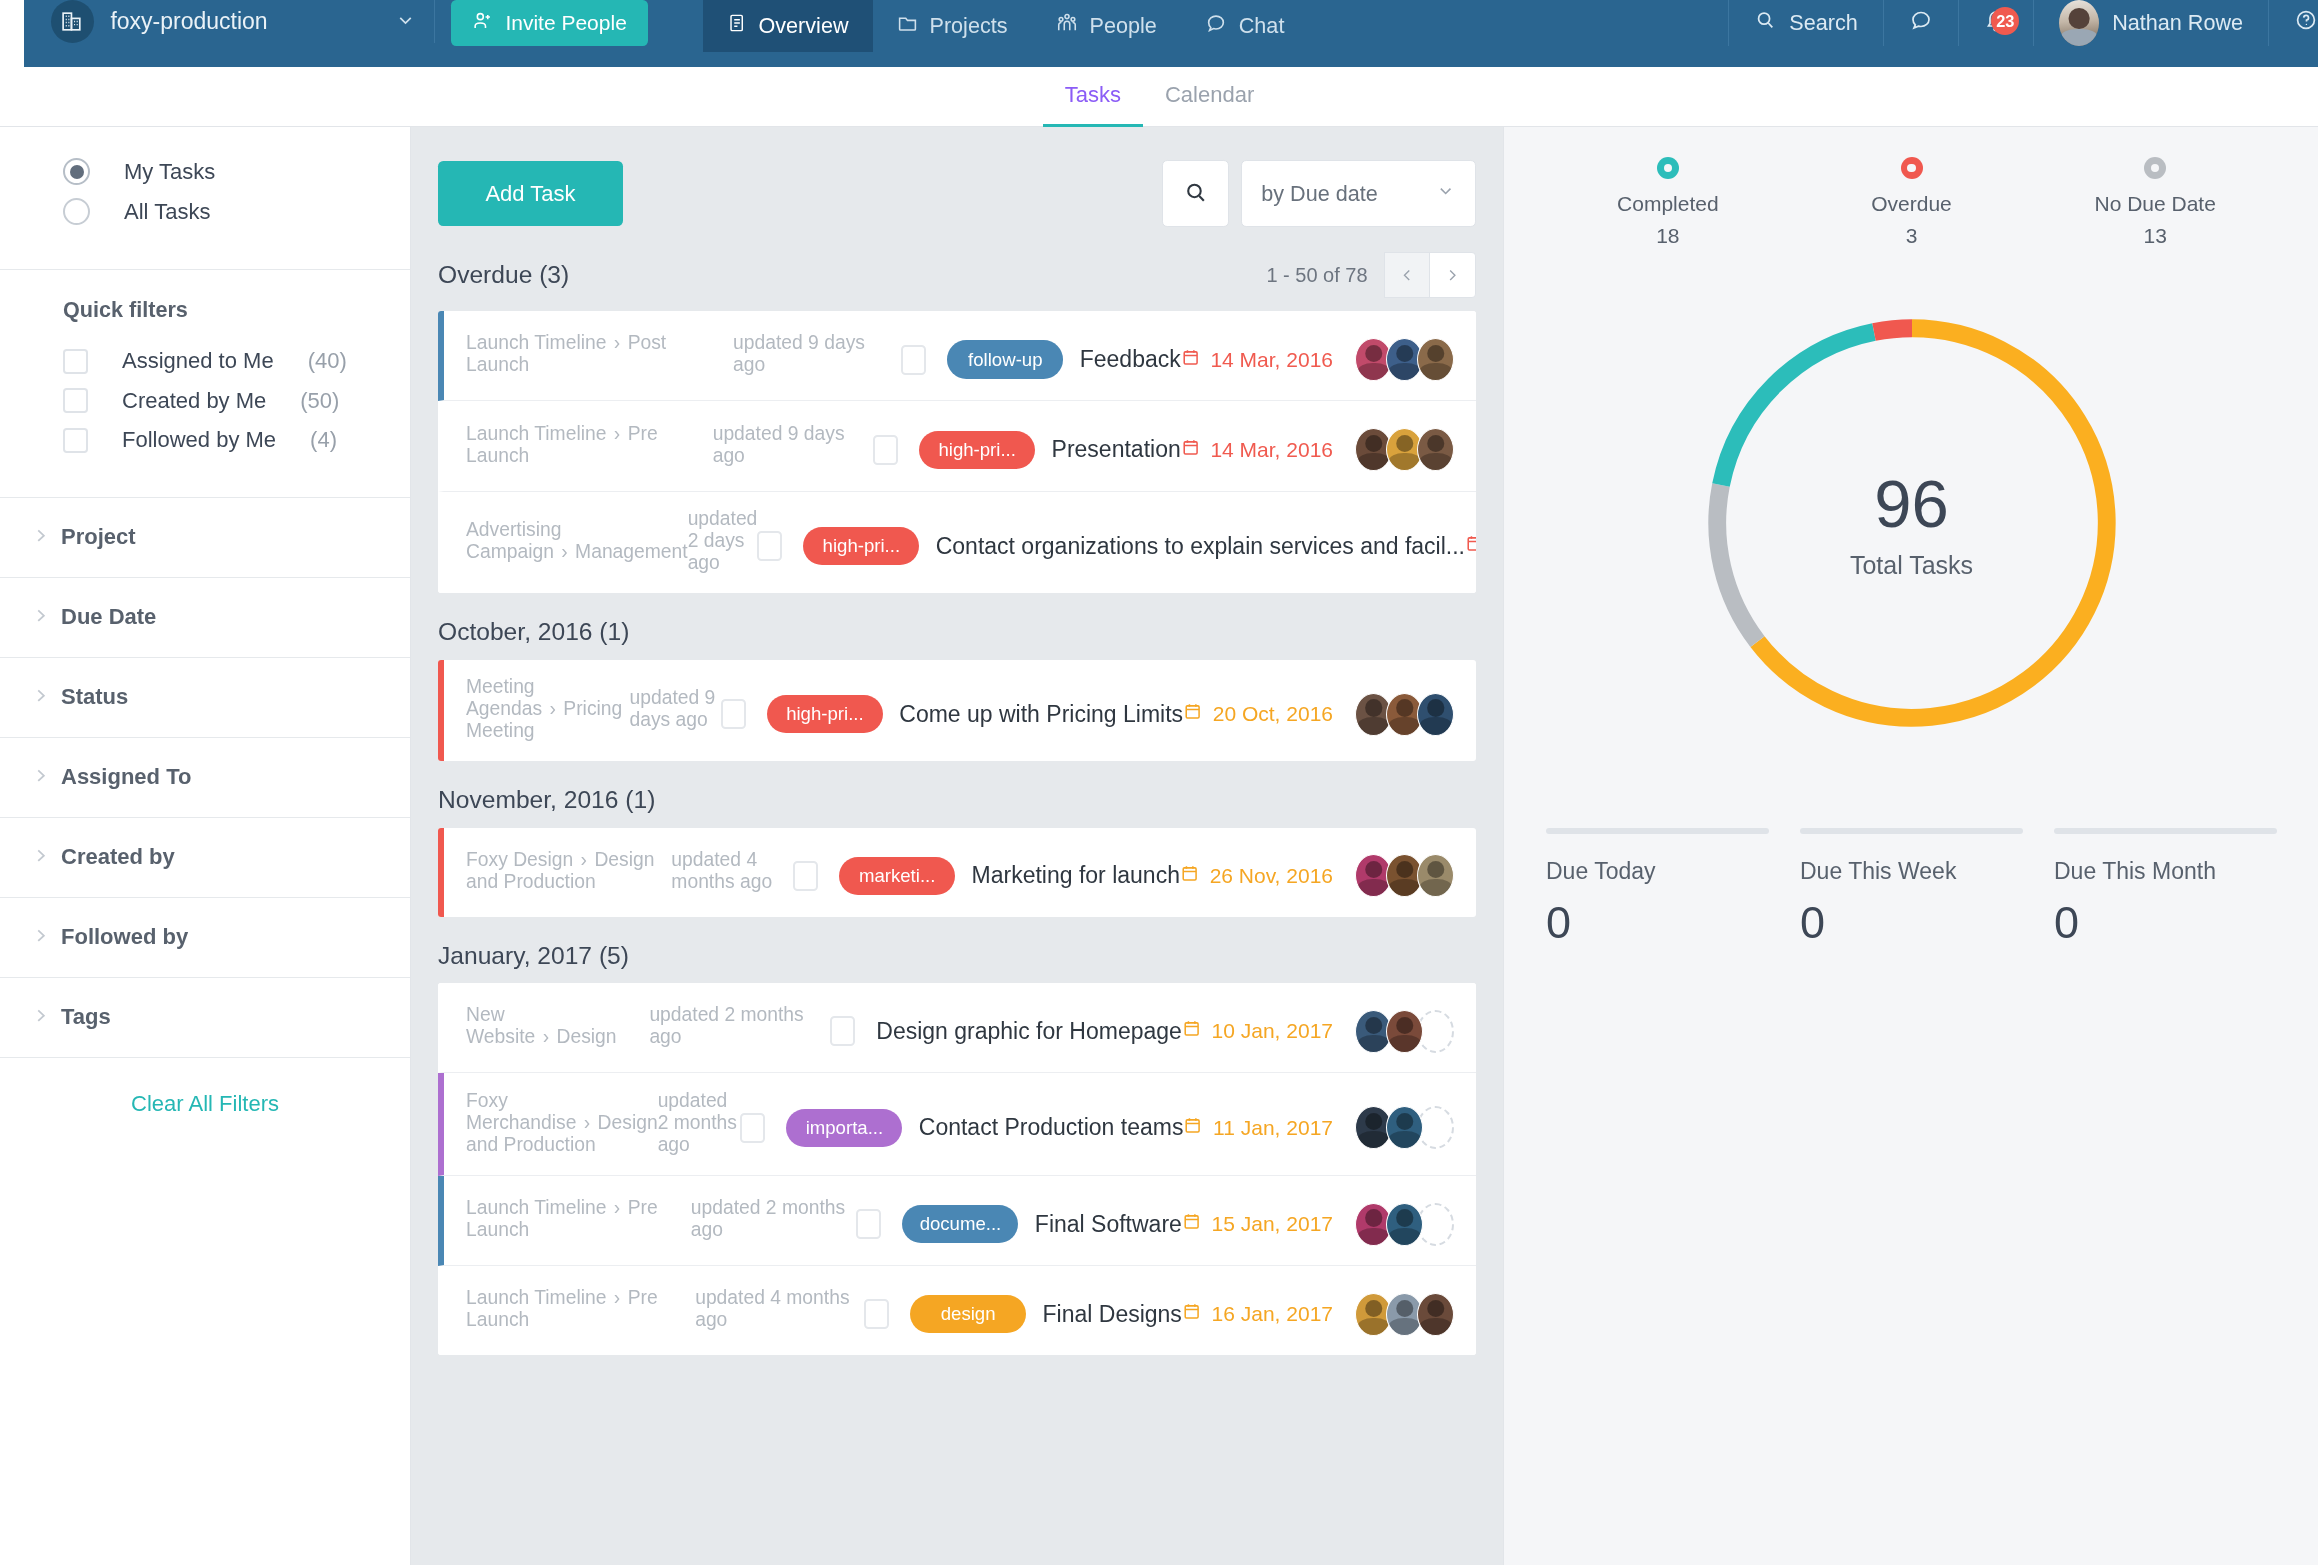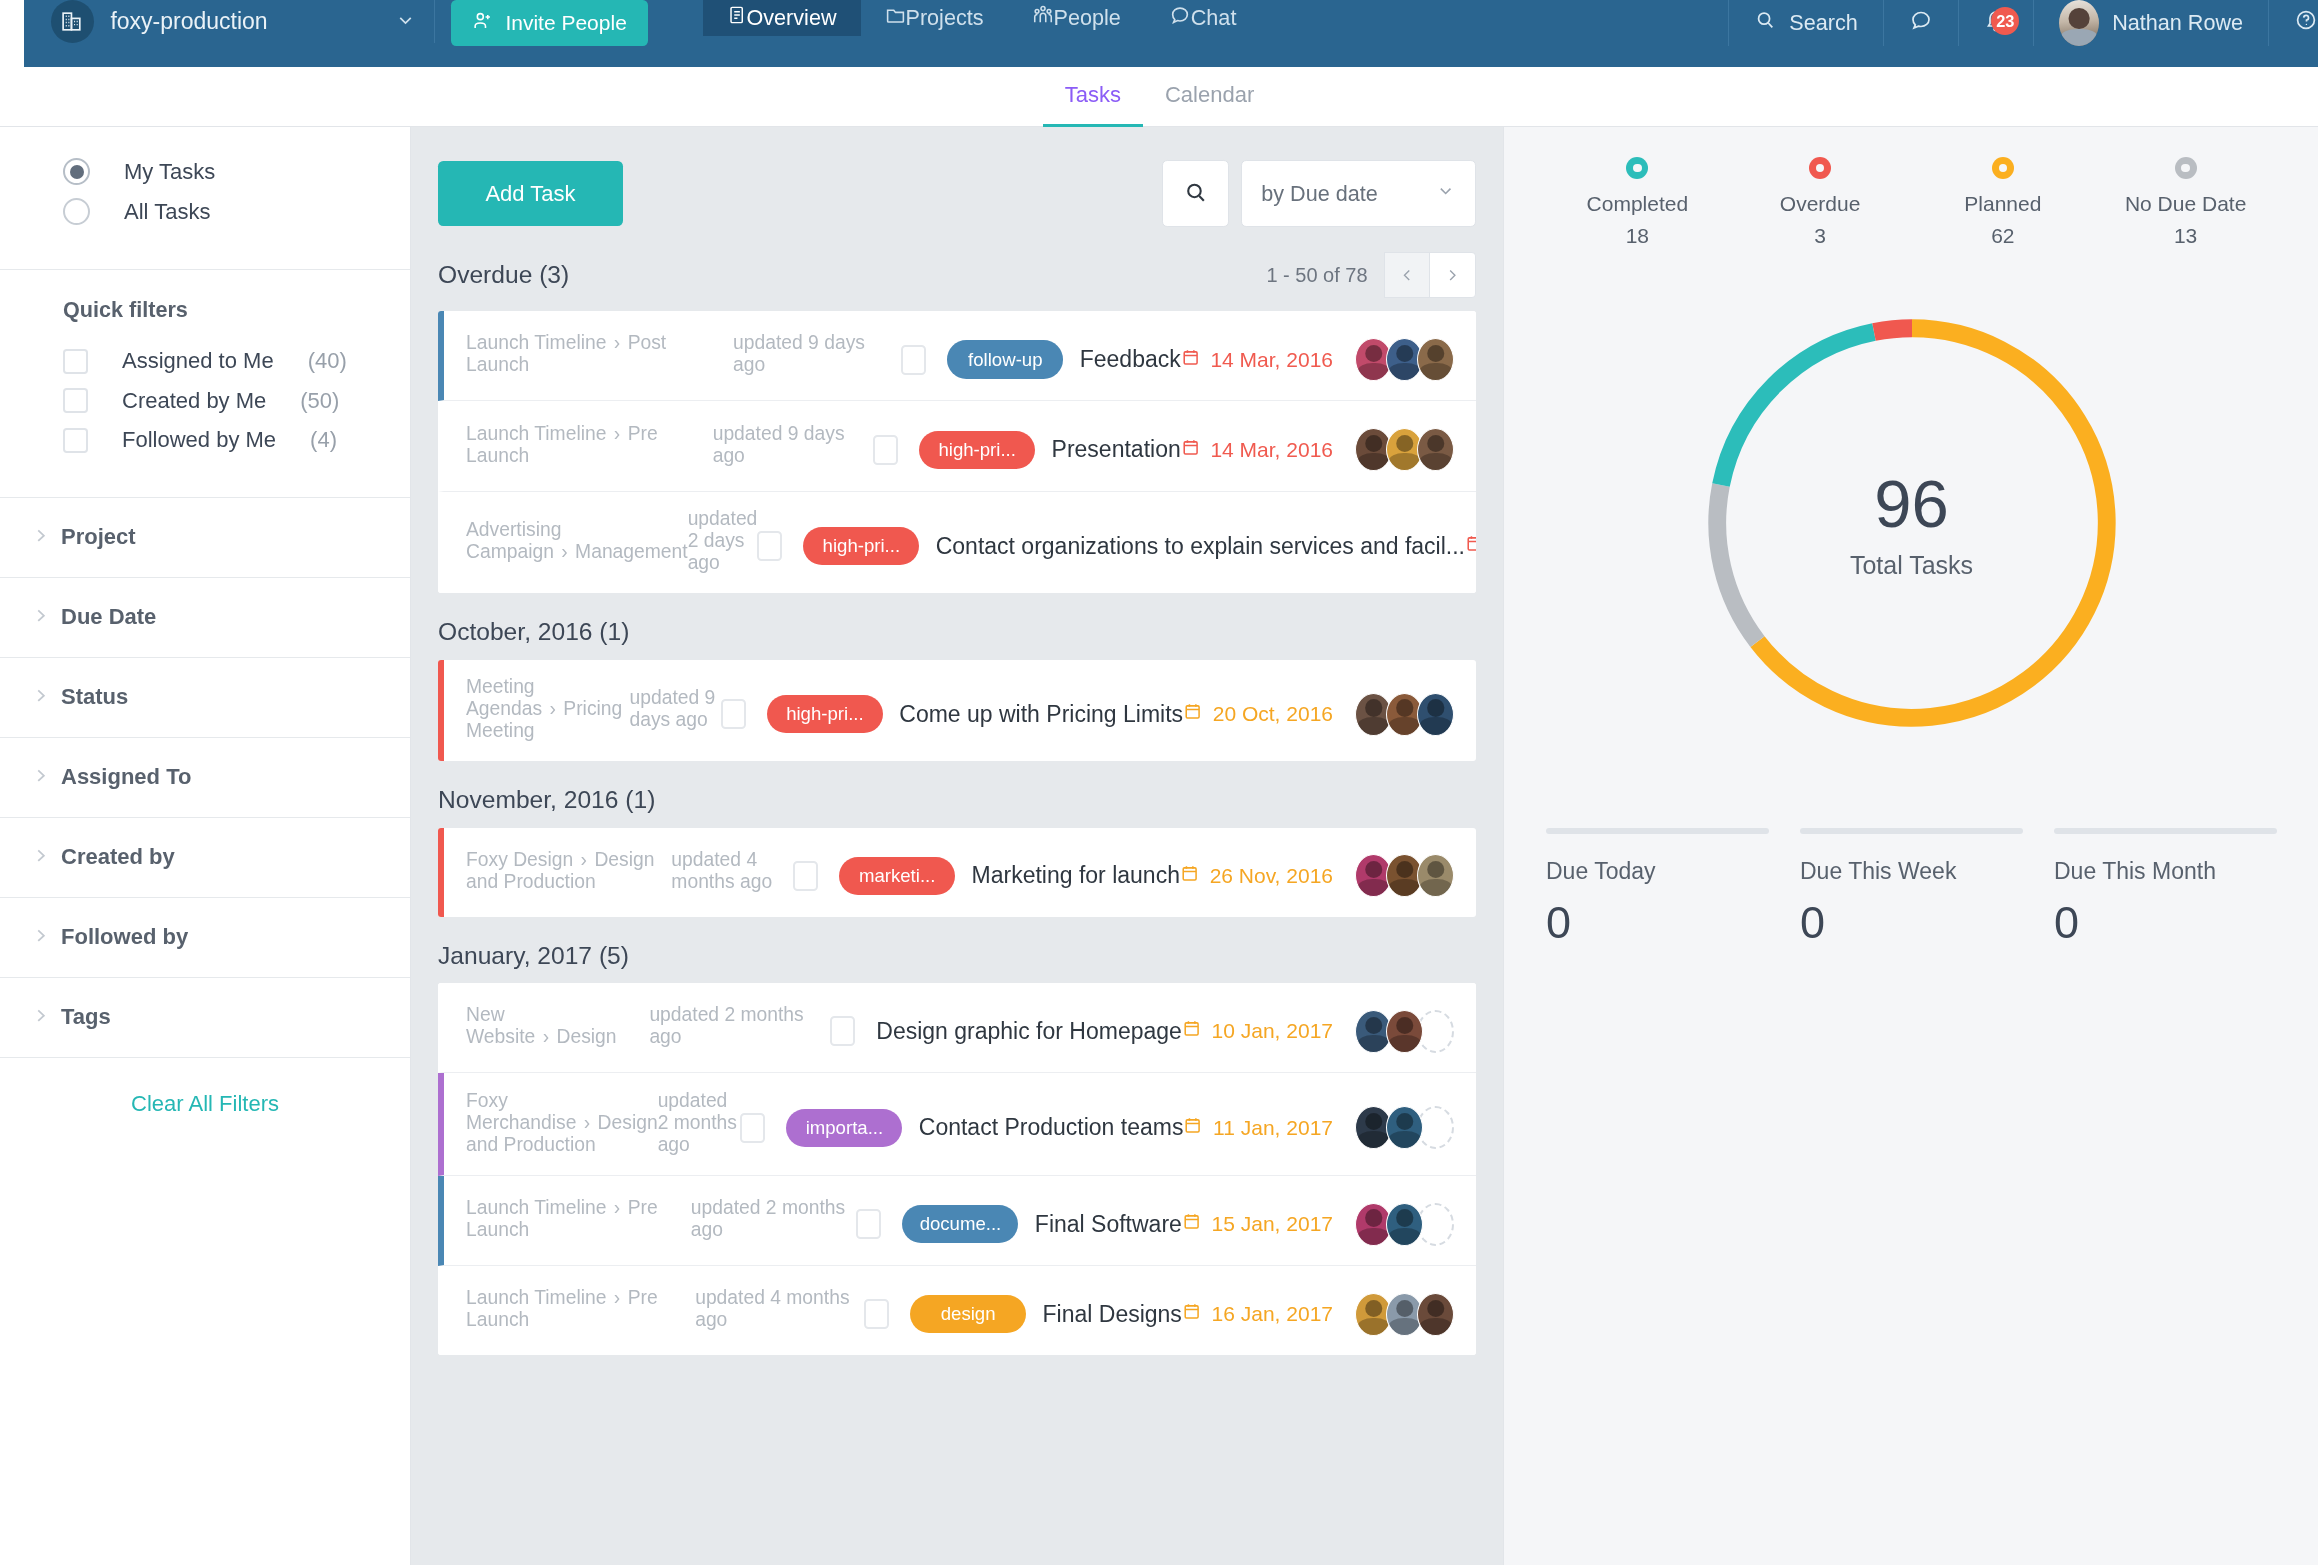--- a/index.html
+++ b/index.html
@@ -38,22 +38,22 @@
   }
   .invite-btn {
     background: #25b7b4; color: #ffffff;
     height: 46px; border-radius: 5.2px; border: none;
     display: flex; align-items: center; gap: 12px;
     padding: 0 21px; font-size: 21px; cursor: pointer;
     font-family: "Liberation Sans", sans-serif;
   }
   .tb-nav { display: flex; align-items: stretch; margin-left: 39px; }
   .nav-item {
-    display: flex; align-items: center; 
-    padding: 4px 24px; color: #cfe0ec; font-size: 21.6px;
+    display: flex; align-items: center; gap: 12px;
+    padding: 12px 24px; color: #cfe0ec; font-size: 21.6px;
     cursor: pointer; white-space: nowrap;
   }
   .nav-item.active { background: #1f5076; color: #ffffff; }
   .tb-right {
     margin-left: auto; display: flex; align-items: stretch;
   }
   .tb-cell {
     display: flex; align-items: center; gap: 13.4px;
     padding: 0 25px; color: #dceaf3; font-size: 21.6px;
     border-left: 0.7px solid #3c76a0; cursor: pointer;
@@ -771,25 +771,20 @@
           <div class="stat-dot" style="background:#2cbdba"></div>
           <div class="stat-label">Completed</div>
           <div class="stat-value">18</div>
         </div>
         <div class="stat">
           <div class="stat-dot" style="background:#f0584f"></div>
           <div class="stat-label">Overdue</div>
           <div class="stat-value">3</div>
         </div>
         <div class="stat">
-          <div class="stat-dot" style="background:#fbaf20"></div>
-          <div class="stat-label">Planned</div>
-          <div class="stat-value">62</div>
-        </div>
-        <div class="stat">
           <div class="stat-dot" style="background:#b9bdc2"></div>
           <div class="stat-label">No Due Date</div>
           <div class="stat-value">13</div>
         </div>
       </div>
 
     <div class="donut-wrap">
       <div class="donut">
         <svg id="donut-svg" width="446" height="446" viewBox="0 0 600 600">
             <path d="M 300 38 A 262 262 0 1 1 92.14142484369637 459.49549440028477" stroke="#fbaf20" stroke-width="24" fill="none"></path>

